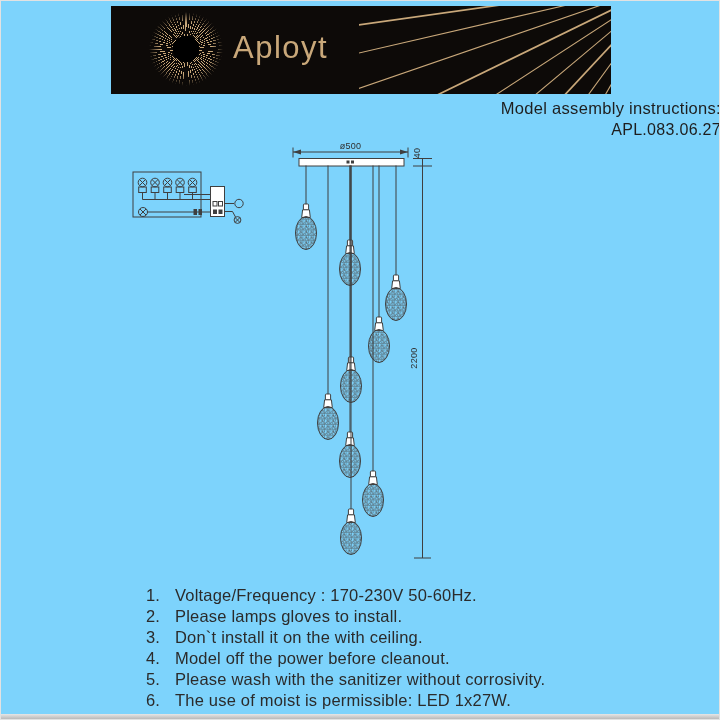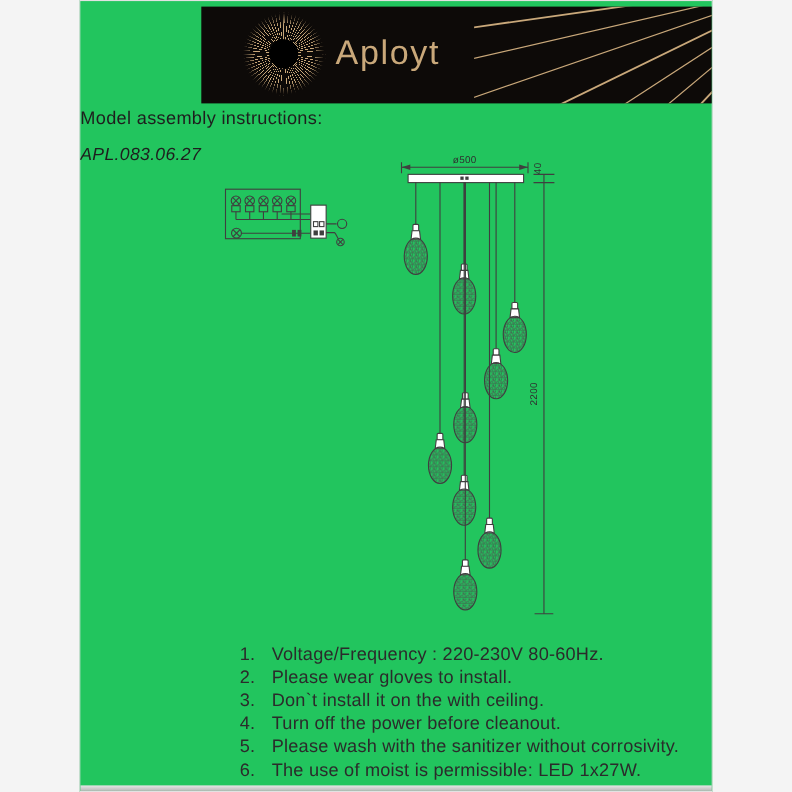--- a/index.html
+++ b/index.html
@@ -1,17 +1,17 @@
 <!DOCTYPE html>
 <html style="--banner-bg: #0d0a08; --gold: #c9a87a; --ink: #2b2b2b; --line: #3f3f3f;"><head>
 <meta charset="utf-8">
 <style>
   html,body{margin:0;padding:0;background:#f4f4f4;}
   .page{
-    position:relative;width:576px;height:720px;background:#22c55e;
+    position:relative;width:720px;height:720px;background:#7dd3fc;
     font-family:"Liberation Sans",sans-serif;border:1px solid #e2e2e2;
     box-sizing:border-box;overflow:hidden;margin:0 auto;
   }
   
   .banner{
     position:absolute;left:110px;top:5px;width:500px;height:88px;
     background:var(--banner-bg,#0d0a08);overflow:hidden;
   }
   .sunburst{
     position:absolute;left:37px;top:5px;width:76px;height:76px;border-radius:50%;
@@ -20,23 +20,23 @@
       radial-gradient(circle at center,rgba(13,10,8,0) 0 26px,var(--banner-bg,#0d0a08) 37px),
       repeating-conic-gradient(var(--gold,#c9a87a) 0deg 1.3deg,rgba(13,10,8,0) 1.3deg 5.6deg);
   }
   .brand{
     position:absolute;left:122px;top:24px;font-size:31px;font-weight:400;
     letter-spacing:1.5px;color:var(--gold,#c9a87a);
   }
   .rays-svg{position:absolute;left:0;top:0;width:500px;height:88px;}
   .rays-svg line{stroke:var(--gold,#c9a87a);}
   
-  .titles{position:absolute;left:0;top:98px;width:720px;text-align:left;color:#1e1e1e;}
+  .titles{position:absolute;left:0;top:98px;width:720px;text-align:right;color:#1e1e1e;}
   .titles .t1{font-size:16.5px;letter-spacing:.3px;}
-  .titles .t2{font-size:16px;margin-top:14px;letter-spacing:.3px;font-style:italic;}
+  .titles .t2{font-size:16px;margin-top:3px;letter-spacing:.3px;}
   
   .diagram-svg{position:absolute;left:0;top:0;width:720px;height:720px;}
   .ln{stroke:var(--line,#3f3f3f);stroke-width:1;fill:none;}
   .lnf{stroke:var(--line,#3f3f3f);stroke-width:1;fill:#ffffff;}
   .fill{fill:var(--line,#3f3f3f);stroke:none;}
   .body{stroke:var(--line,#3f3f3f);stroke-width:1;fill:url(#tex);}
   text.dim{fill:#2f2f2f;font-family:"Liberation Sans",sans-serif;font-size:9px;letter-spacing:.3px;}
   
   .instructions{position:absolute;left:145px;top:584px;width:460px;}
   .instr-row{display:flex;font-size:16.5px;line-height:21px;color:var(--ink,#2b2b2b);}
@@ -240,33 +240,33 @@
           <rect x="347.4" y="508" width="5.2" height="6" rx="1" class="lnf"></rect>
           <path d="M345.7,521.5 L346.6,513.8 L353.4,513.8 L354.3,521.5 Z" class="lnf"></path>
           <ellipse cx="350" cy="537" rx="10.5" ry="16.5" class="body"></ellipse>
         </g>
       </g>
   </svg>
 
   <div class="instructions" id="instructions-list">
       <div class="instr-row">
         <span class="instr-num">1.</span>
-        <span class="instr-text">Voltage/Frequency : 220-230V 80-60Hz.</span>
+        <span class="instr-text">Voltage/Frequency : 170-230V 50-60Hz.</span>
       </div>
       <div class="instr-row">
         <span class="instr-num">2.</span>
-        <span class="instr-text">Please wear gloves to install.</span>
+        <span class="instr-text">Please lamps gloves to install.</span>
       </div>
       <div class="instr-row">
         <span class="instr-num">3.</span>
         <span class="instr-text">Don`t install it on the with ceiling.</span>
       </div>
       <div class="instr-row">
         <span class="instr-num">4.</span>
-        <span class="instr-text">Turn off the power before cleanout.</span>
+        <span class="instr-text">Model off the power before cleanout.</span>
       </div>
       <div class="instr-row">
         <span class="instr-num">5.</span>
         <span class="instr-text">Please wash with the sanitizer without corrosivity.</span>
       </div>
       <div class="instr-row">
         <span class="instr-num">6.</span>
         <span class="instr-text">The use of moist is permissible: LED 1x27W.</span>
       </div>
     </div>

